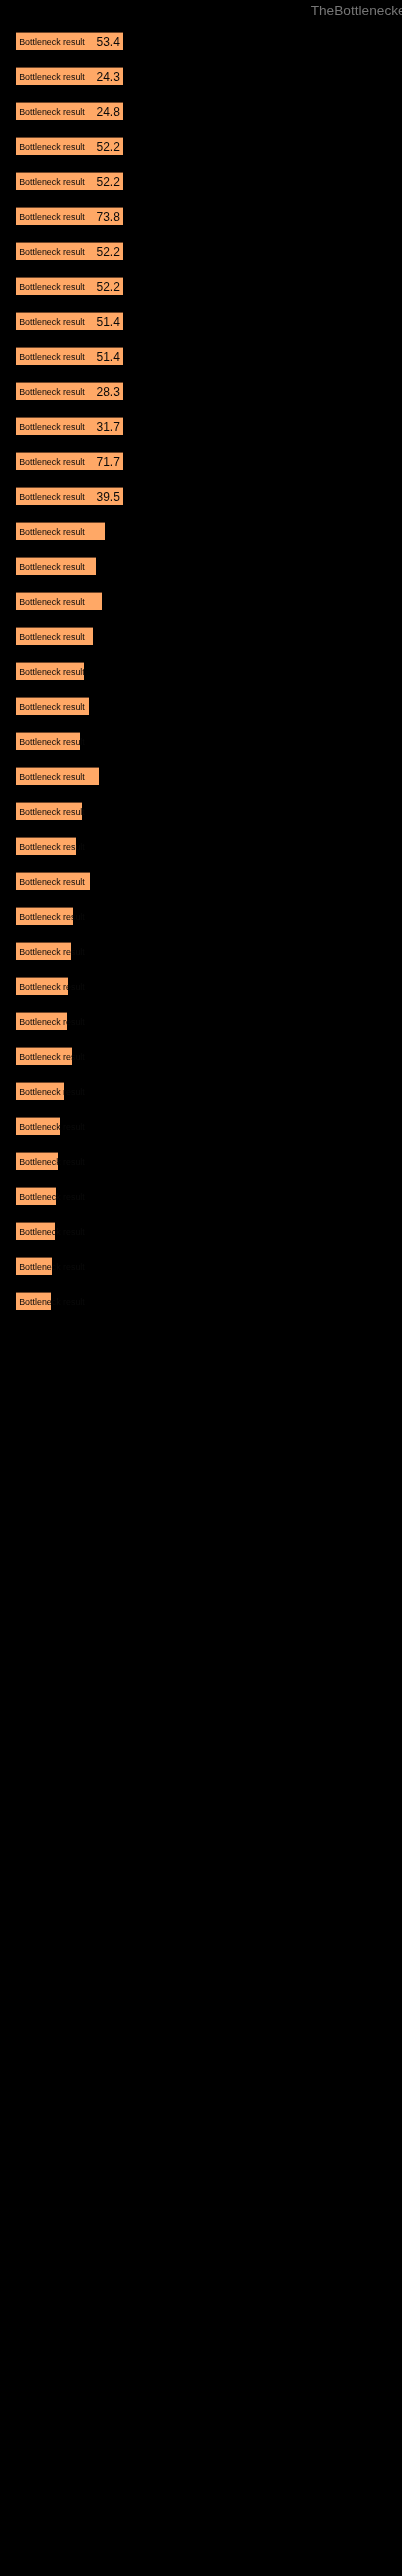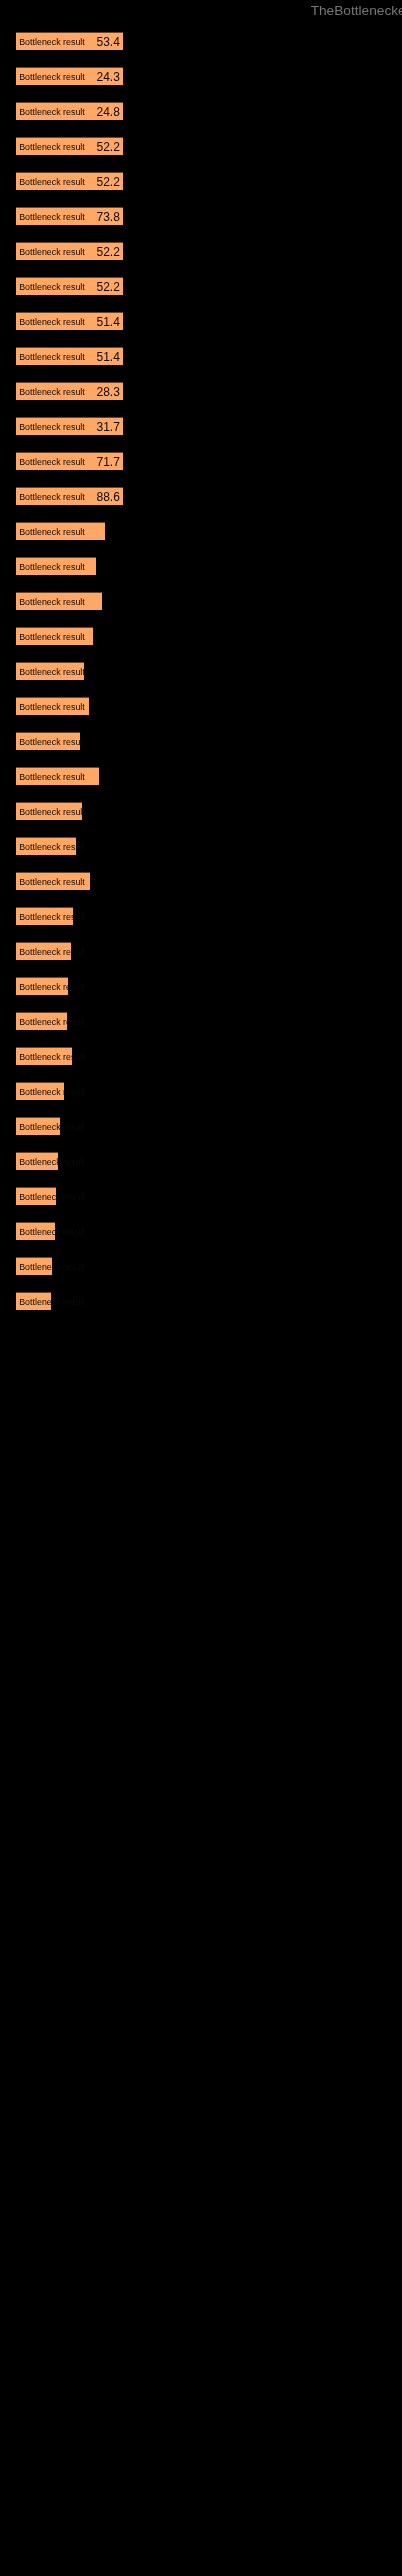--- a/index.html
+++ b/index.html
@@ -196,21 +196,21 @@
         <div class="bar" style="width: 107px;">
           <span class="bar-label">Bottleneck result</span>
           <span class="bar-value">71.7</span>
         </div>
       </div>
     </div>
     <div class="row">
       <div class="bar-clip">
         <div class="bar" style="width: 107px;">
           <span class="bar-label">Bottleneck result</span>
-          <span class="bar-value">88.6</span>
+          <span class="bar-value">39.5</span>
         </div>
       </div>
     </div>
     <div class="row">
       <div class="bar-clip">
         <div class="bar" style="width: 89px;">
           <span class="bar-label">Bottleneck result</span>
           <span class="bar-value"></span>
         </div>
       </div>

